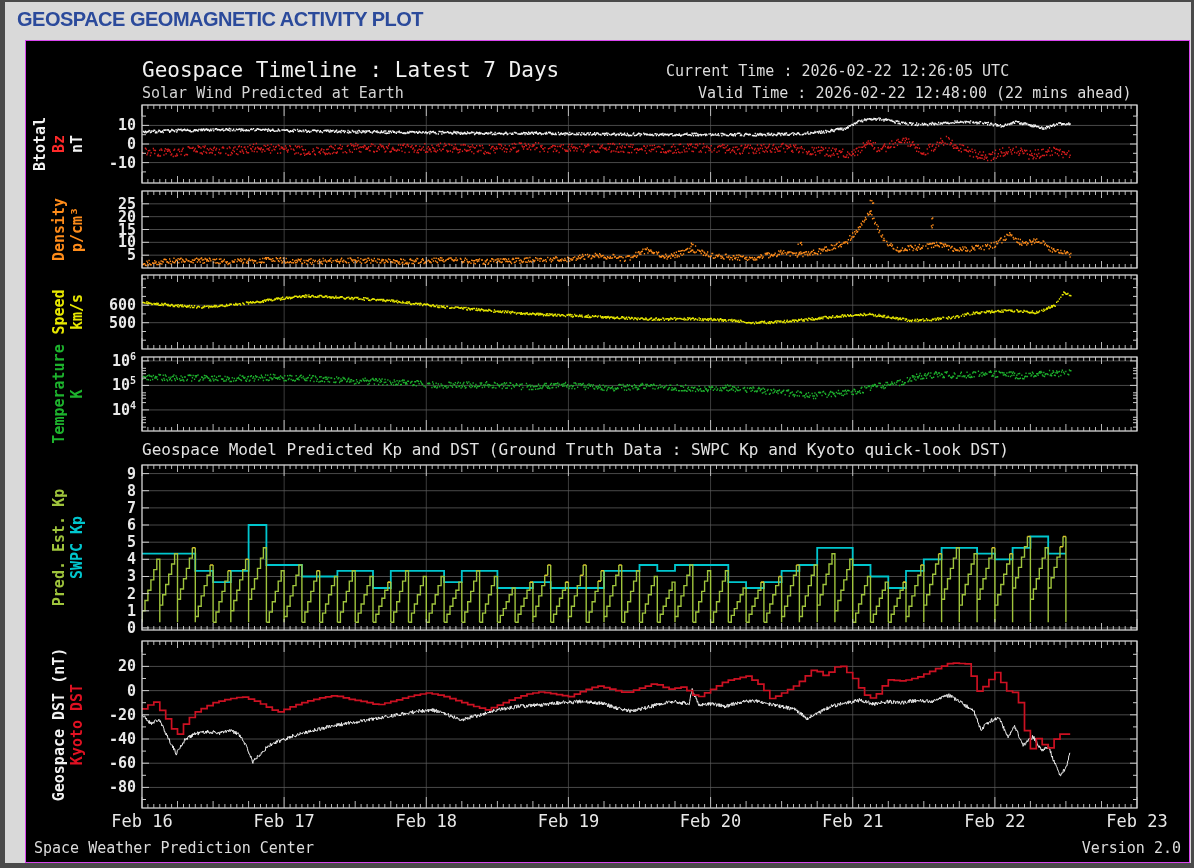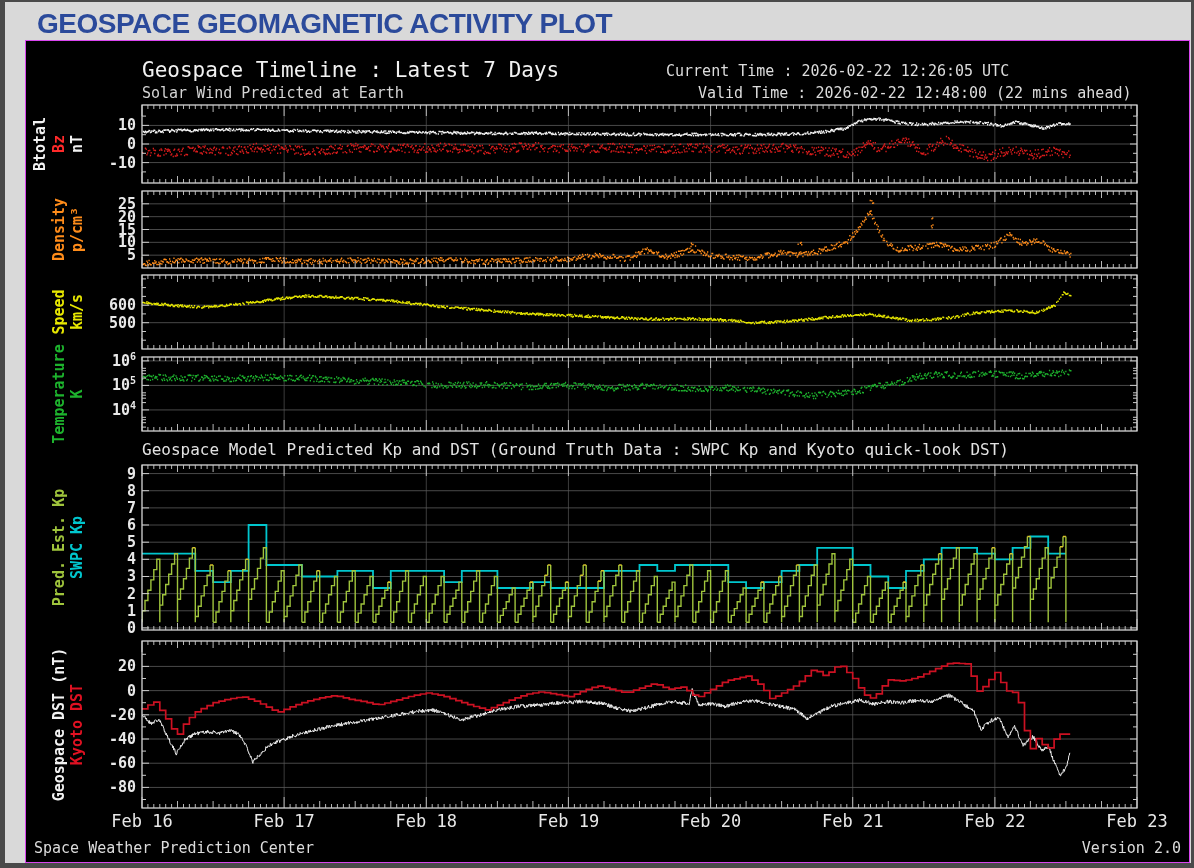--- a/index.html
+++ b/index.html
@@ -1,23 +1,23 @@
 <!DOCTYPE html>
 <html><head>
 <meta charset="utf-8">
 <style>
   html,body{margin:0;padding:0;background:#b8b8b8;}
   #page{position:relative;width:1194px;height:868px;background:#d9d9d9;
         border-left:5px solid #4a4a4a;border-bottom:5px solid #4a4a4a;border-right:3px solid #4a4a4a;
         border-top:2px solid #4a4a4a;box-sizing:border-box;overflow:hidden;
         font-family:"DejaVu Sans Mono","Liberation Mono",monospace;}
   #header-bar{position:absolute;left:0;top:0;width:100%;height:38px;background:#d9d9d9;}
-  #header-title{position:absolute;left:32px;top:6px;
+  #header-title{position:absolute;left:12px;top:6px;
         font-family:"Liberation Sans","DejaVu Sans",sans-serif;
-        font-size:28px;font-weight:bold;color:#2b4a9b;letter-spacing:-0.5px;}
+        font-size:20px;font-weight:bold;color:#2b4a9b;letter-spacing:-0.5px;}
   #plot-panel{position:absolute;left:20px;top:38px;width:1163px;height:821px;
         background:#000;border:1px solid #d946ef;}
   #plot-svg{position:absolute;left:0;top:0;}
 </style>
 </head>
 <body>
 
 <div id="page">
   <div id="header-bar">
     <span id="header-title">GEOSPACE GEOMAGNETIC ACTIVITY PLOT</span>

